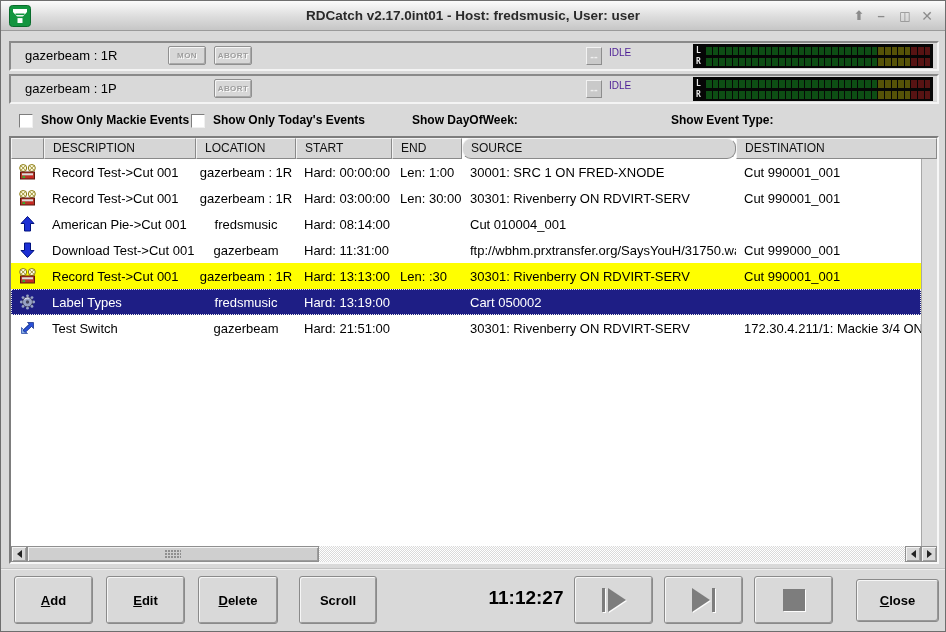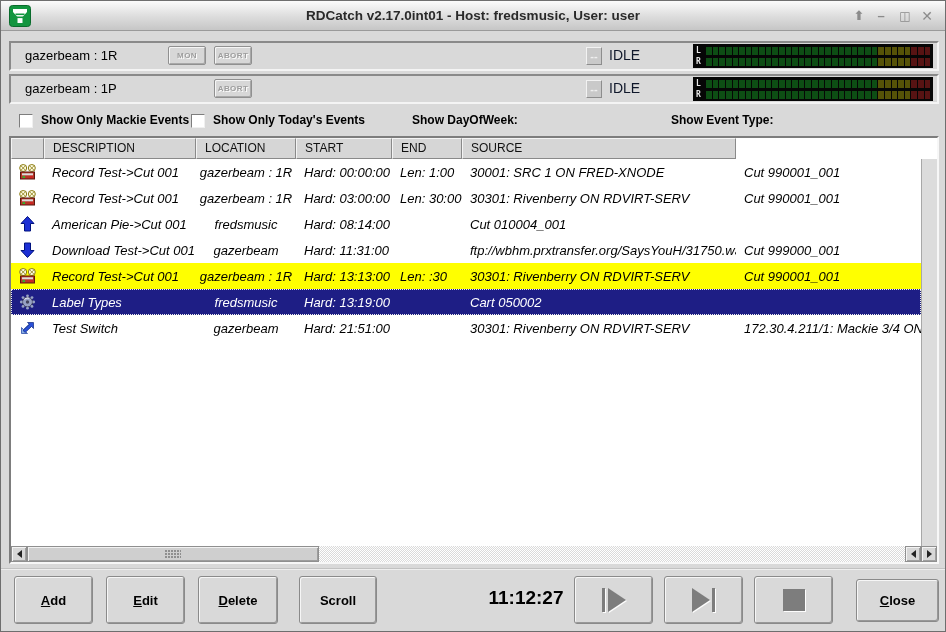--- a/index.html
+++ b/index.html
@@ -25,21 +25,21 @@
   .deck-label { position:absolute; left:14px; top:5px; font-size:13px; color:#000; }
   .deck-btn { position:absolute; top:3px; width:38px; height:19px; background:#d7d7d7;
     border:1px solid #909090; border-radius:2px;
     box-shadow:inset 1px 1px 0 #f5f5f5, inset -1px -1px 0 #a8a8a8;
     font-size:8px; font-weight:bold; letter-spacing:.4px; color:#9d9d9d;
     text-shadow:1px 1px 0 #fbfbfb; text-align:center; line-height:17px; }
   .mon-btn { left:157px; } .abort-btn { left:203px; }
   .deck-indicator { position:absolute; left:575px; top:4px; width:16px; height:18px;
     background:#c9c9c9; border:1px solid; border-color:#f2f2f2 #8d8d8d #8d8d8d #f2f2f2;
     color:#efefef; font-weight:bold; font-size:11px; text-align:center; line-height:16px; }
-  .deck-status { position:absolute; left:598px; top:4px; font-size:14px; color:#0f172a; }
+  .deck-status { position:absolute; left:598px; top:4px; font-size:10px; color:#4c1d95; }
   .meter { position:absolute; left:682px; top:1px; width:240px; height:24px; background:#060606;
     padding:2px 3px; display:flex; flex-direction:column; justify-content:space-between; }
   .meter-row { display:flex; align-items:center; height:9px; }
   .meter-ch { width:10px; color:#e8e8e8; font-family:"DejaVu Sans Mono",monospace;
     font-size:8px; font-weight:bold; line-height:9px; }
   .meter-leds { flex:1; display:flex; gap:1px; height:8px; }
   .led { flex:1; }
 
   
   .checkbox { position:absolute; top:113px; width:14px; height:14px; background:#fff;
@@ -65,21 +65,21 @@
     border:2px solid; border-color:#7d7d7d #f7f7f7 #f7f7f7 #7d7d7d; background:#fff; }
   #table-header { position:absolute; left:0; top:0; right:0; height:21px; display:flex; }
   .th { background:#d6d6d6; border:1px solid; border-color:#f4f4f4 #8a8a8a #8a8a8a #f4f4f4;
     font-size:12px; color:#111; line-height:18px; padding-left:8px; overflow:hidden;
     white-space:nowrap; }
   #viewport { position:absolute; left:0; top:21px; right:16px; bottom:16px;
     background:#fff; overflow:hidden; }
   .trow { display:flex; height:26px; align-items:center; background:#fff; }
   .trow.yellow { background:#ffff00; }
   .trow.selected { background:#1e1e85; color:#fff; outline:1px dotted #efefef; outline-offset:-1px; }
-  .td { font-size:13px; white-space:nowrap; overflow:hidden; padding-left:8px;font-style:italic; }
+  .td { font-size:13px; white-space:nowrap; overflow:hidden; padding-left:8px; }
   .td.icon-cell { padding:0; display:flex; justify-content:center; align-items:center; }
   .td.center { text-align:center; padding-left:0; }
   #vstrip { position:absolute; right:0; top:21px; width:16px; bottom:16px; background:#dcdcdc;
     border-left:1px solid #a8a8a8; }
   #hscroll { position:absolute; left:0; right:0; bottom:0; height:16px;
     background:repeating-conic-gradient(#ffffff 0% 25%, #dadada 0% 50%) 0 0/2px 2px; }
   .sb-btn { position:absolute; top:0; width:16px; height:16px; background:#d7d7d7;
     border:1px solid #8f8f8f; box-shadow:inset 1px 1px 0 #f4f4f4, inset -1px -1px 0 #a0a0a0;
     display:flex; align-items:center; justify-content:center; }
   .sb-btn:before { content:""; border:4px solid transparent; }
@@ -320,21 +320,22 @@
     <span class="combo-arrow"></span>
   </div>
 
   <div id="table">
     <div id="table-header">
         <div class="th" style="width: 33px; flex: 0 0 auto; padding: 0px;"></div>
         <div class="th" style="width: 152px; flex: 0 0 auto;">DESCRIPTION</div>
         <div class="th" style="width: 100px; flex: 0 0 auto;">LOCATION</div>
         <div class="th" style="width: 96px; flex: 0 0 auto;">START</div>
         <div class="th" style="width: 70px; flex: 0 0 auto;">END</div>
-        <div class="th" style="width: 274px; flex: 0 0 auto;">SOURCE</div>
+        <div class="th" style="width: 274px; flex: 0 0 auto; border-radius: 9px;">SOURCE</div>
+        <div class="th" style="flex: 1 1 0%;">DESTINATION</div>
       </div>
     <div id="viewport">
         <div class="trow">
           <div class="td icon-cell" style="width: 33px; flex: 0 0 auto;">
             <svg width="17" height="16" viewBox="0 0 17 16">
               <circle cx="4.2" cy="4" r="3.5" fill="#fdfbe0" stroke="#8a7a10"></circle>
               <circle cx="12.8" cy="4" r="3.5" fill="#fdfbe0" stroke="#8a7a10"></circle>
               <path d="M1.8 1.6 L6.6 6.4 M6.6 1.6 L1.8 6.4 M10.4 1.6 L15.2 6.4 M15.2 1.6 L10.4 6.4" stroke="#8a7a10" stroke-width="0.8"></path>
               <rect x="1.5" y="8" width="14" height="7" fill="#b93327" stroke="#5d160e"></rect>
               <rect x="3" y="9.3" width="11" height="2" fill="#dcdcdc"></rect>

